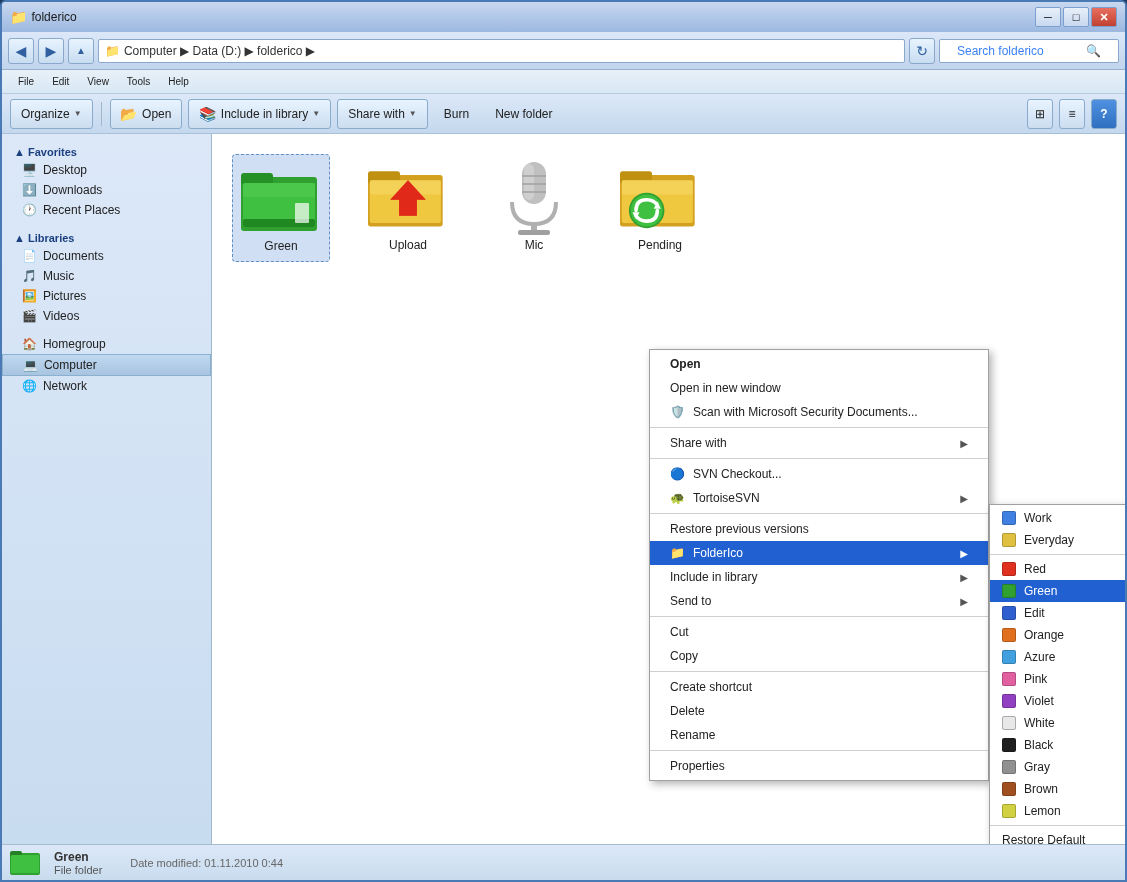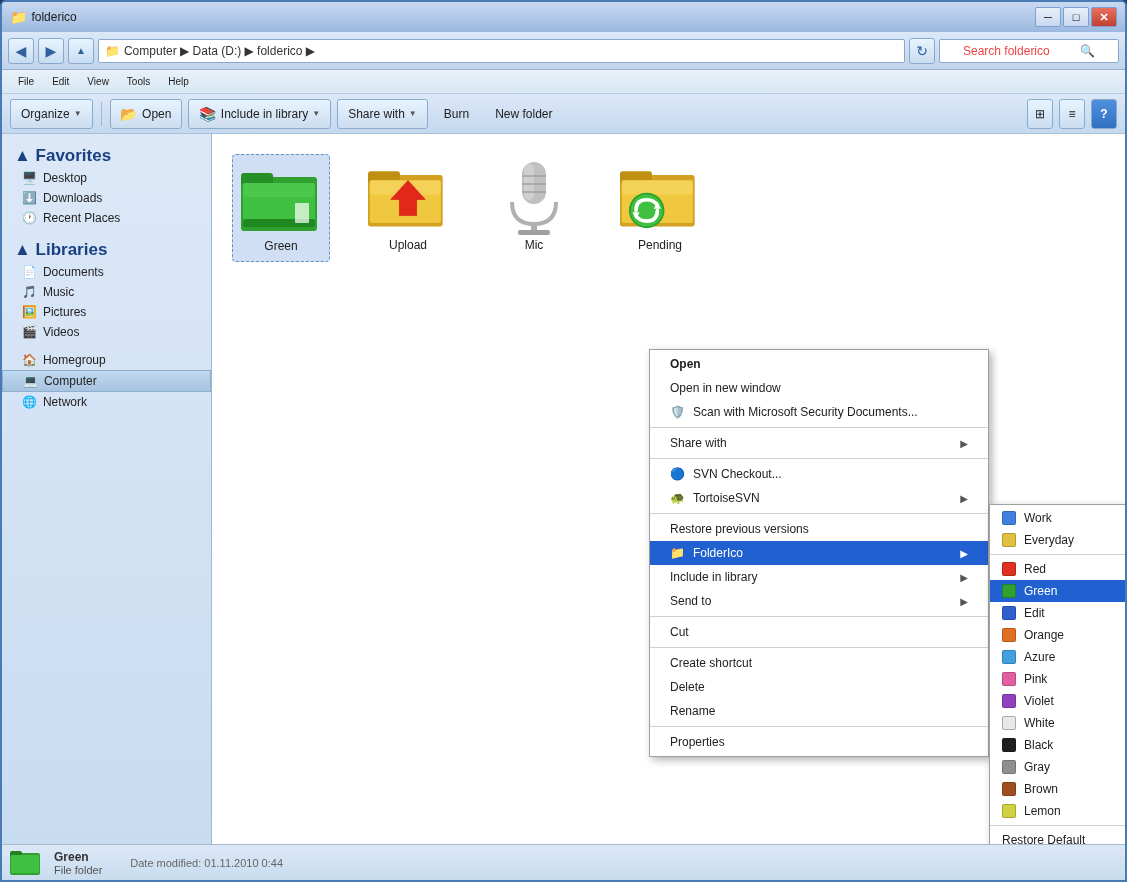--- a/index.html
+++ b/index.html
@@ -108,22 +108,22 @@
     }
 
     .search-box {
       width: 180px;
       height: 24px;
       background: white;
       border: 1px solid #8aa8cc;
       border-radius: 2px;
       display: flex;
       align-items: center;
-      padding: 0 23px;
-      color: #ef4444;
+      padding: 0 17px;
+      color: #3b82f6;
       font-size: 12px;
     }
 
     
     .menu-bar {
       height: 24px;
       background: linear-gradient(to bottom, #e8f0f8, #d8e8f4);
       display: flex;
       align-items: center;
       padding: 0 8px;
@@ -202,21 +202,21 @@
       flex-direction: column;
       overflow-y: auto;
       padding: 8px 0;
     }
 
     .sidebar-section {
       margin-bottom: 8px;
     }
 
     .sidebar-header {
-      font-size: 17px;
+      font-size: 11px;
       font-weight: bold;
       color: #1a4080;
       padding: 4px 12px 2px;
       cursor: pointer;
     }
 
     .sidebar-item {
       display: flex;
       align-items: center;
       gap: 6px;
@@ -661,20 +661,23 @@
           <span class="cm-arrow">▶</span>
         </div>
         <div class="cm-item">
           <span>Send to</span>
           <span class="cm-arrow">▶</span>
         </div>
         <div class="cm-separator"></div>
         <div class="cm-item">
           <span>Cut</span>
         </div>
+        <div class="cm-item">
+          <span>Copy</span>
+        </div>
         <div class="cm-separator"></div>
         <div class="cm-item">
           <span>Create shortcut</span>
         </div>
         <div class="cm-item">
           <span>Delete</span>
         </div>
         <div class="cm-item">
           <span>Rename</span>
         </div>

